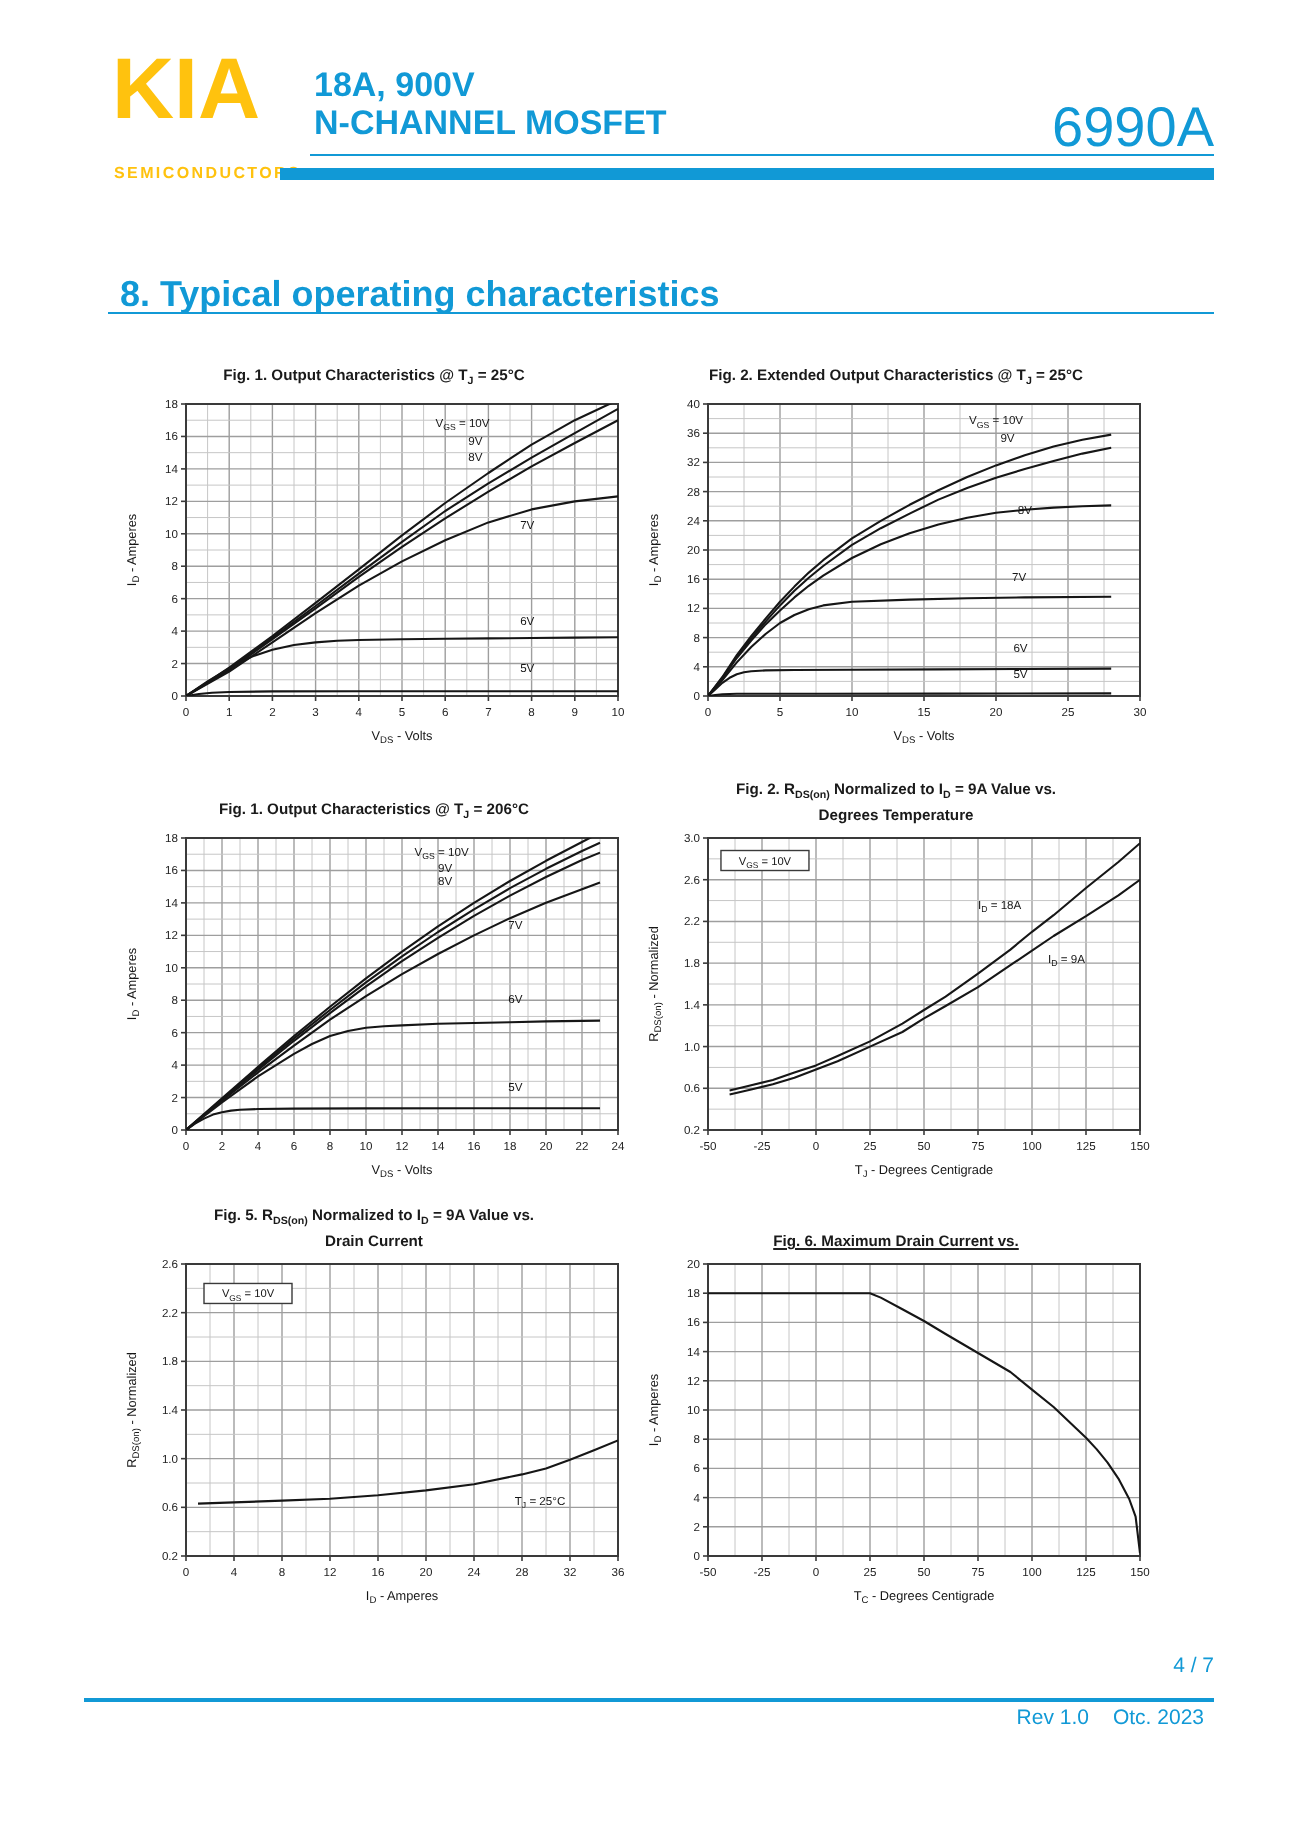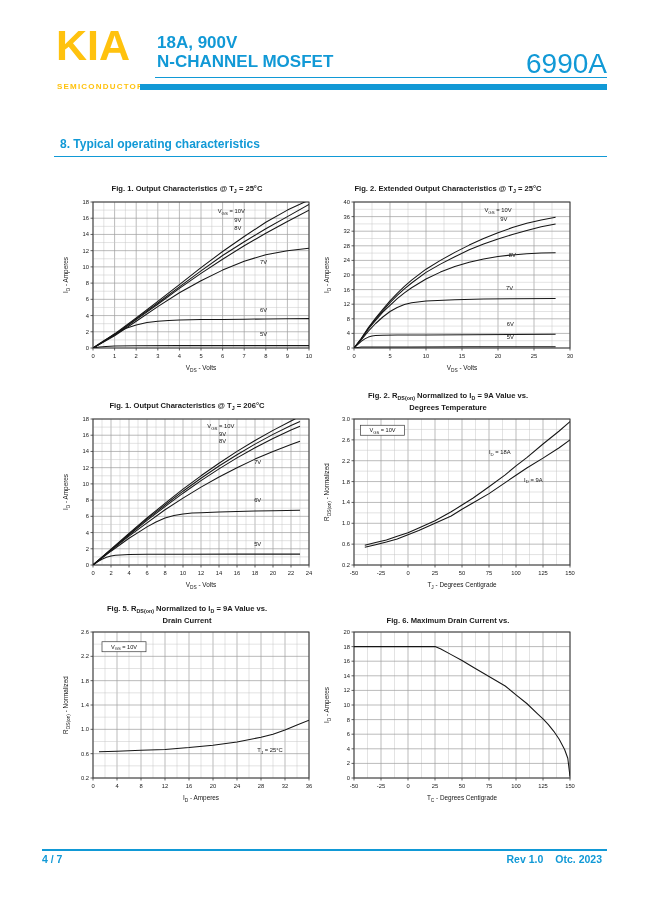--- a/index.html
+++ b/index.html
@@ -11,34 +11,34 @@
   .logo-sub{position:absolute;left:57px;top:82px;font-size:8px;font-weight:700;
             color:#ffc20e;letter-spacing:1.2px;}
   .spec-block{position:absolute;left:157px;top:33px;font-size:17px;font-weight:700;
               color:#1199d6;line-height:19px;}
   .part-number{position:absolute;right:42px;top:50px;font-size:28px;font-weight:400;
                color:#1199d6;line-height:1;}
   .rule{position:absolute;background:#1199d6;}
   .rule-thin{left:155px;top:77px;width:452px;height:1px;}
   .rule-thick{left:140px;top:84px;width:467px;height:6px;}
   
-  .section-heading{position:absolute;left:60px;top:137px;font-size:12px;font-weight:600;
+  .section-heading{position:absolute;left:60px;top:137px;font-size:18px;font-weight:600;
                    color:#1199d6;margin:0;}
   .section-underline{left:54px;top:156px;width:553px;height:1px;}
   
   .chart{position:absolute;width:256px;}
   .chart-title{display:flex;flex-direction:column;justify-content:flex-end;height:23px;
                font-size:7.6px;font-weight:700;color:#1a1a1a;text-align:center;line-height:10px;}
   .chart.row1 .chart-title{height:13px;}
   .chart svg{display:block;}
   
   .footer-rule{left:42px;top:849px;width:565px;height:1.5px;}
-  .footer-page{position:absolute;left:42px;top:853px;width:565px;text-align:left;
-               font-size:10.5px;font-weight:700;color:#1199d6;}
-  .footer-rev{position:absolute;right:47px;top:853px;font-size:10.5px;font-weight:700;
+  .footer-page{position:absolute;left:42px;top:827px;width:565px;text-align:right;
+               font-size:10.5px;font-weight:400;color:#1199d6;}
+  .footer-rev{position:absolute;right:47px;top:853px;font-size:10.5px;font-weight:400;
               color:#1199d6;}
   .footer-rev span{margin-left:12px;}
 </style>
 </head>
 <body>
 
 <div class="page">
 
   <header>
     <div class="logo-text">KIA</div>
@@ -566,21 +566,21 @@
           <g clip-path="url(#clip-fig5)">
             <path d="M40.0 125.8 L58.0 125.2 L82.0 124.3 L106.0 123.4 L130.0 121.6 L154.0 119.2 L178.0 116.1 L202.0 111.2 L214.0 108.2 L226.0 103.9 L238.0 99.1 L250.0 94.2" fill="none" stroke="#161616" stroke-width="1.05" stroke-linejoin="round"></path>
           </g>
           <text x="211" y="126.45" font-size="5.8" text-anchor="middle" fill="#161616"><tspan dy="0.0">T</tspan><tspan dy="1.6" font-size="75%">J</tspan><tspan dy="-1.6"> = 25°C</tspan></text>
           <rect x="43" y="15.733333333333348" width="44" height="10" fill="#fff" stroke="#3a3a3a" stroke-width="0.7"></rect>
           <text x="65" y="22.73333333333335" font-size="5.6" text-anchor="middle" fill="#161616"><tspan dy="0.0">V</tspan><tspan dy="1.6" font-size="75%">GS</tspan><tspan dy="-1.6"> = 10V</tspan></text>
           <text x="142" y="174" font-size="6.4" text-anchor="middle" fill="#161616"><tspan dy="0.0">I</tspan><tspan dy="1.6" font-size="75%">D</tspan><tspan dy="-1.6"> - Amperes</tspan></text>
           <text x="0" y="0" font-size="6.4" text-anchor="middle" fill="#161616" transform="translate(9 79) rotate(-90)"><tspan dy="0.0">R</tspan><tspan dy="1.6" font-size="75%">DS(on)</tspan><tspan dy="-1.6"> - Normalized</tspan></text>
         </svg>
       </div>
-      <div class="chart" style="left: 320px; top: 603px;">
+      <div class="chart" style="left: 320px; top: 603px; text-decoration: underline;">
         <div class="chart-title">
           <div><span>Fig. 6. Maximum Drain Current vs.</span></div>
         </div>
         <svg width="256" height="178" viewBox="0 0 256 178">
           <defs>
             <clipPath id="clip-fig6">
               <rect x="34" y="6" width="216" height="146"></rect>
             </clipPath>
           </defs>
           <g>

